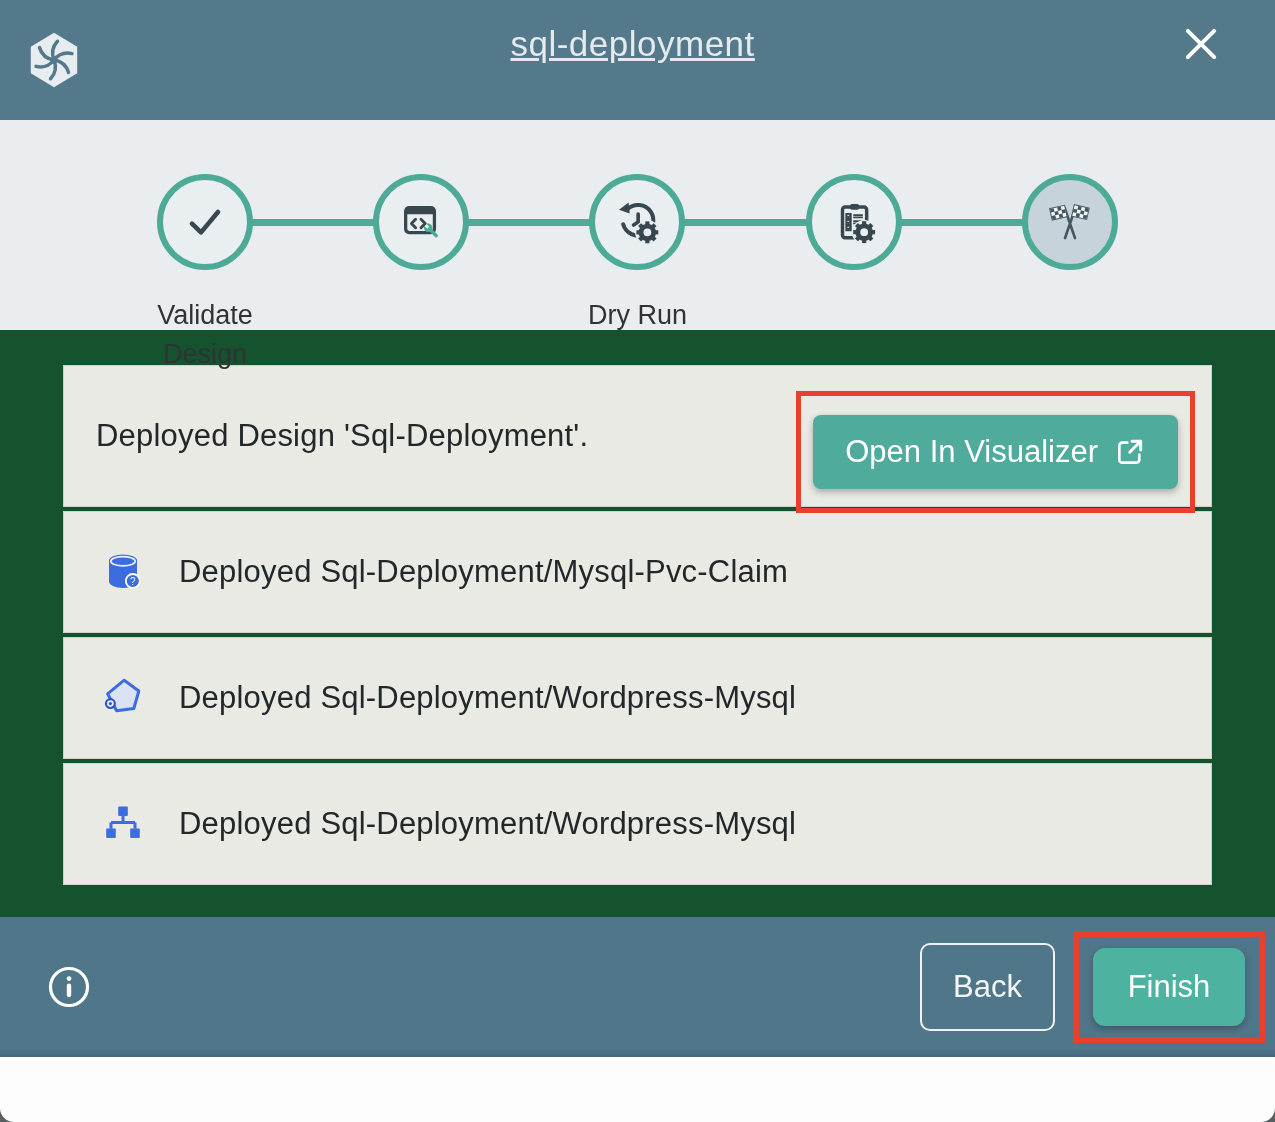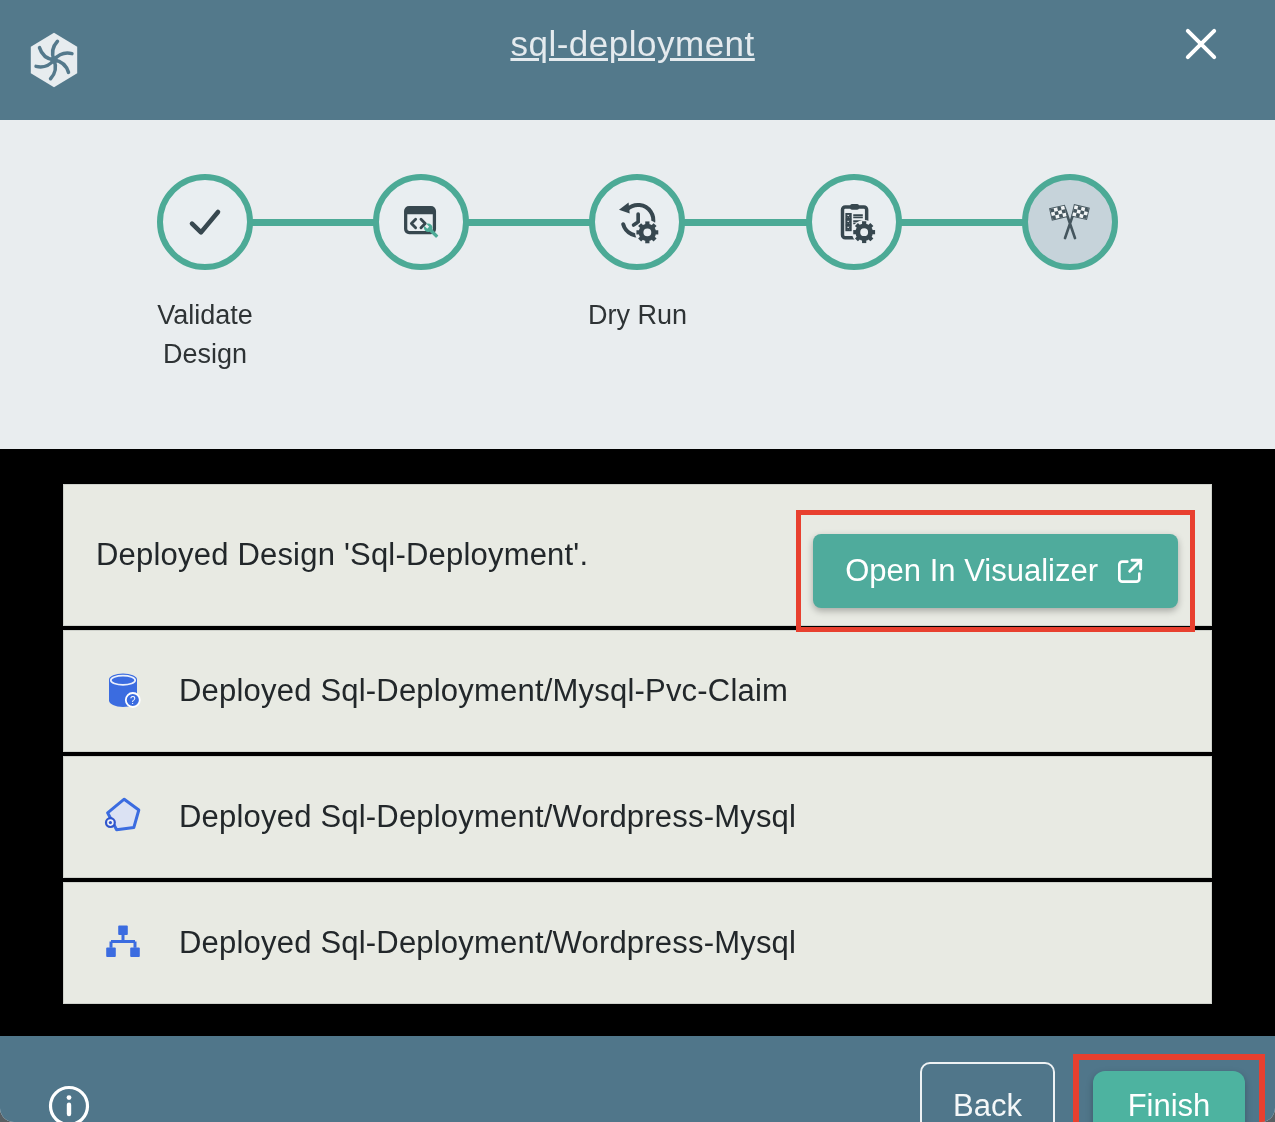--- a/index.html
+++ b/index.html
@@ -27,21 +27,21 @@
     white-space:nowrap;
     text-decoration:underline;
   }
   .hdr .close-btn {
     position:absolute; right:52px; top:22px; width:44px; height:44px;
     background:transparent; border:none; cursor:pointer; padding:0;
   }
 
   
   .stepper {
-    position:relative; height:329px; background:#e9edef;
+    position:relative; height:210px; background:#e9edef;
   }
   .track {
     position:absolute; left:205px; top:99px; width:864px; height:7px;
     background:#4caa96; border-radius:3px;
   }
   .steps { position:absolute; left:97px; top:54px; width:1081px; display:flex; }
   .step { width:216.2px; display:flex; flex-direction:column; align-items:center; }
   .circle {
     width:96px; height:96px; border-radius:50%;
     border:6px solid #4caa96; background:#e9eef1;
@@ -49,21 +49,21 @@
     position:relative; z-index:2; cursor:pointer;
   }
   .circle.active { background:#c6d3da; }
   .circle svg { display:block; }
   .step-label {
     margin-top:26px; width:178px; text-align:center;
     font-size:27px; line-height:1.45; color:#2e3335;
   }
 
   
-  .content { padding:35px 63px 0 63px; background:#000000; height:587px; }
+  .content { padding:35px 63px 0 63px; background:#14532d; height:587px; }
   .row {
     background:#e8eae3; border:1px solid #cfd2cc;
     display:flex; align-items:center;
   }
   .row.summary { height:142px; padding-left:32px; justify-content:space-between; }
   .row.item { height:122px; margin-top:4px; padding-left:35px; }
   .row-text { font-size:31px; color:#22272a; letter-spacing:.2px; }
   .item .row-text { margin-left:32px;text-align:center; }
   .item-icon { width:48px; height:48px; flex:0 0 48px; }
 
@@ -97,21 +97,21 @@
     background:transparent; border:2px solid #eef2f4; border-radius:10px;
     color:#f4f7f8; font-size:31px; font-family:"Liberation Sans", sans-serif;
     cursor:pointer;
   }
   .annotation2 {
     margin-left:18px; margin-right:10px;
     border:6px solid #e8402f; padding:11px 14px;
     display:flex; align-items:center;
   }
   .finish-btn {
-    width:152px; height:70px; border:none; border-radius:12px;
+    width:152px; height:78px; border:none; border-radius:12px;
     background:#4db3a0; color:#fff; font-size:31px;
     font-family:"Liberation Sans", sans-serif; cursor:pointer;
     box-shadow:0 3px 7px rgba(0,0,0,.25);
   }
 </style>
 </head>
 <body>
 
 <div class="modal">
 

